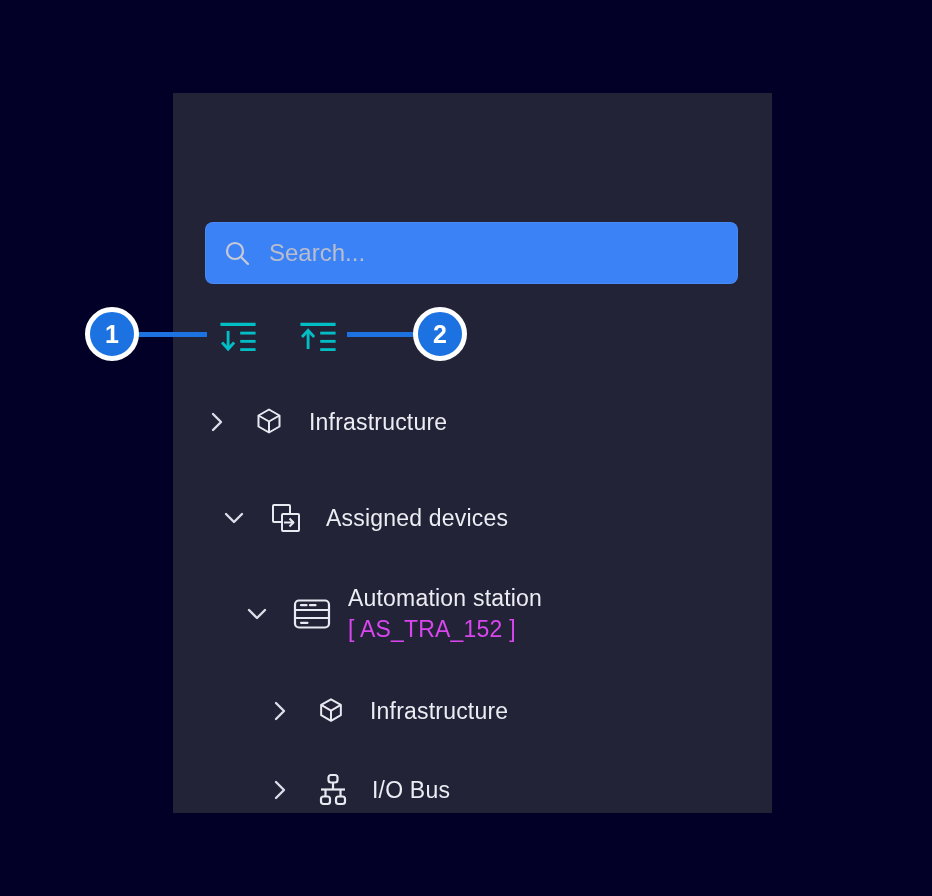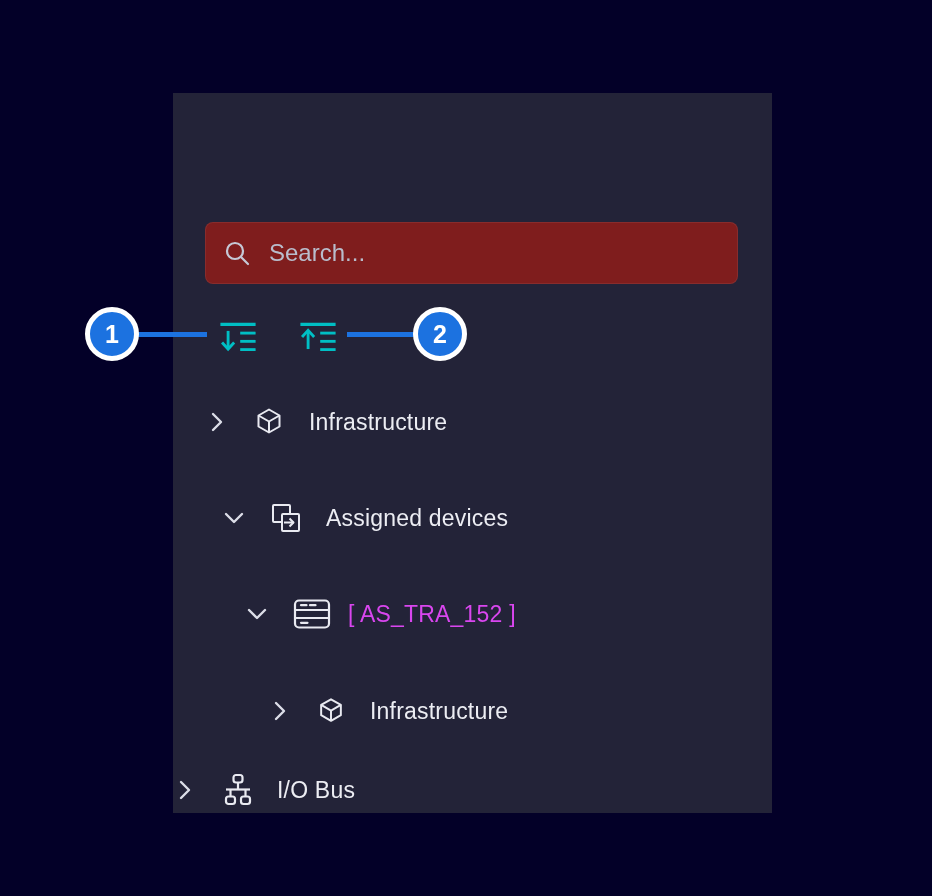--- a/index.html
+++ b/index.html
@@ -8,21 +8,21 @@
     background:#030028;
     font-family:"Liberation Sans", sans-serif;
   }
   .panel{
     position:absolute;left:173px;top:93px;width:599px;height:720px;
     background:#232338;
   }
   
   .search-box{
     position:absolute;left:32px;top:129px;width:533px;height:62px;
-    box-sizing:border-box;background:#7f1d1d;
+    box-sizing:border-box;background:#3b82f6;
     border:1px solid rgba(255,255,255,0.07);border-radius:8px;
     display:flex;align-items:center;gap:16px;padding:0 18px;
   }
   .search-box svg{flex:0 0 auto;}
   .search-input{
     flex:1;min-width:0;background:transparent;border:none;outline:none;
     color:#ECEDF3;font-size:24px;font-family:inherit;
   }
   .search-input::placeholder{color:#B9BDCC;opacity:1;}
   
@@ -35,21 +35,21 @@
   #btn-collapse{left:120px;}
   
   .tree-row{
     position:absolute;left:0;width:100%;box-sizing:border-box;
     display:flex;align-items:center;cursor:pointer;
   }
   .row-1{top:309px;height:40px;padding-left:32px;}
   .row-2{top:405px;height:40px;padding-left:49px;}
   .row-3{top:488px;height:66px;padding-left:72px;}
   .row-4{top:598px;height:40px;padding-left:95px;}
-  .row-5{top:677px;height:40px;}
+  .row-5{top:677px;height:40px;padding-left:95px;}
   .chev{
     width:24px;height:24px;flex:0 0 auto;margin-right:24px;
     display:flex;align-items:center;justify-content:center;
   }
   .node-icon{flex:0 0 auto;margin-right:24px;display:flex;align-items:center;}
   .labels{display:flex;flex-direction:column;}
   .label{color:#ECEDF3;font-size:23px;line-height:31px;letter-spacing:.2px;white-space:nowrap;}
   .sublabel{color:#d946ef;font-size:23px;line-height:31px;letter-spacing:.2px;white-space:nowrap;}
   
   .callout{
@@ -151,20 +151,21 @@
       <svg width="38" height="32" viewBox="0 0 38 32" fill="none" stroke="#E9EAF1" stroke-width="2.2" stroke-linecap="round">
         <rect x="2" y="2.5" width="34" height="27" rx="4"></rect>
         <line x1="2.5" y1="12" x2="35.5" y2="12"></line>
         <line x1="2.5" y1="20" x2="35.5" y2="20"></line>
         <line x1="8" y1="7.2" x2="13.5" y2="7.2"></line>
         <line x1="17" y1="7.2" x2="22.5" y2="7.2"></line>
         <line x1="8" y1="24.8" x2="14.5" y2="24.8"></line>
       </svg>
     </span>
     <span class="labels">
+      <span class="label">Automation station</span>
       <span class="sublabel">[ AS_TRA_152 ]</span>
     </span>
   </div>
 
   <div class="tree-row row-4">
     <span class="chev">
       <svg width="20" height="22" viewBox="0 0 20 22" fill="none" stroke="#DCDEE8" stroke-width="2.4" stroke-linecap="round" stroke-linejoin="round">
         <polyline points="6,3 14,11 6,19"></polyline>
       </svg>
     </span>

